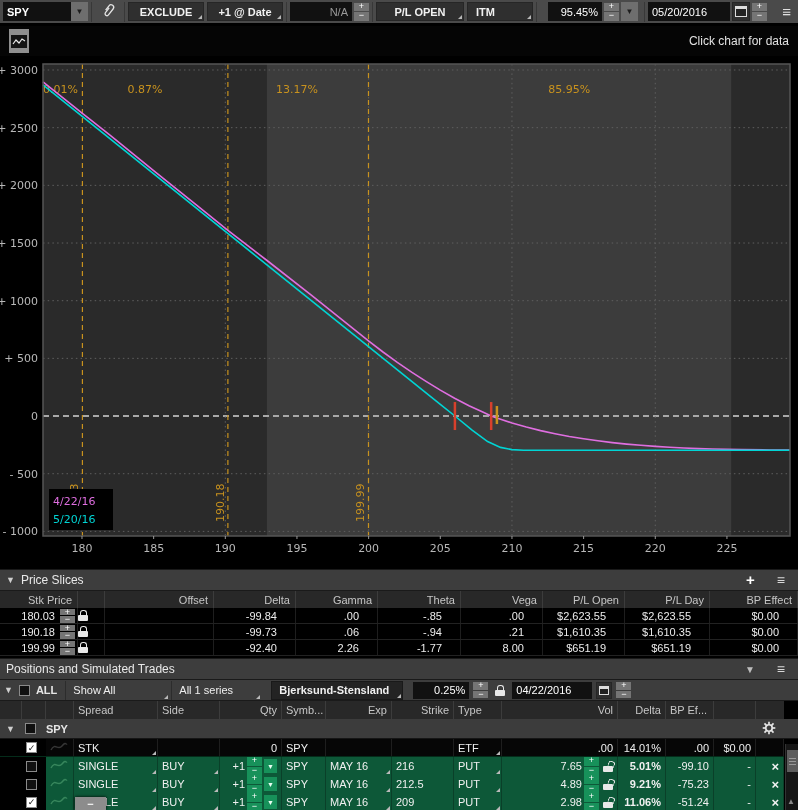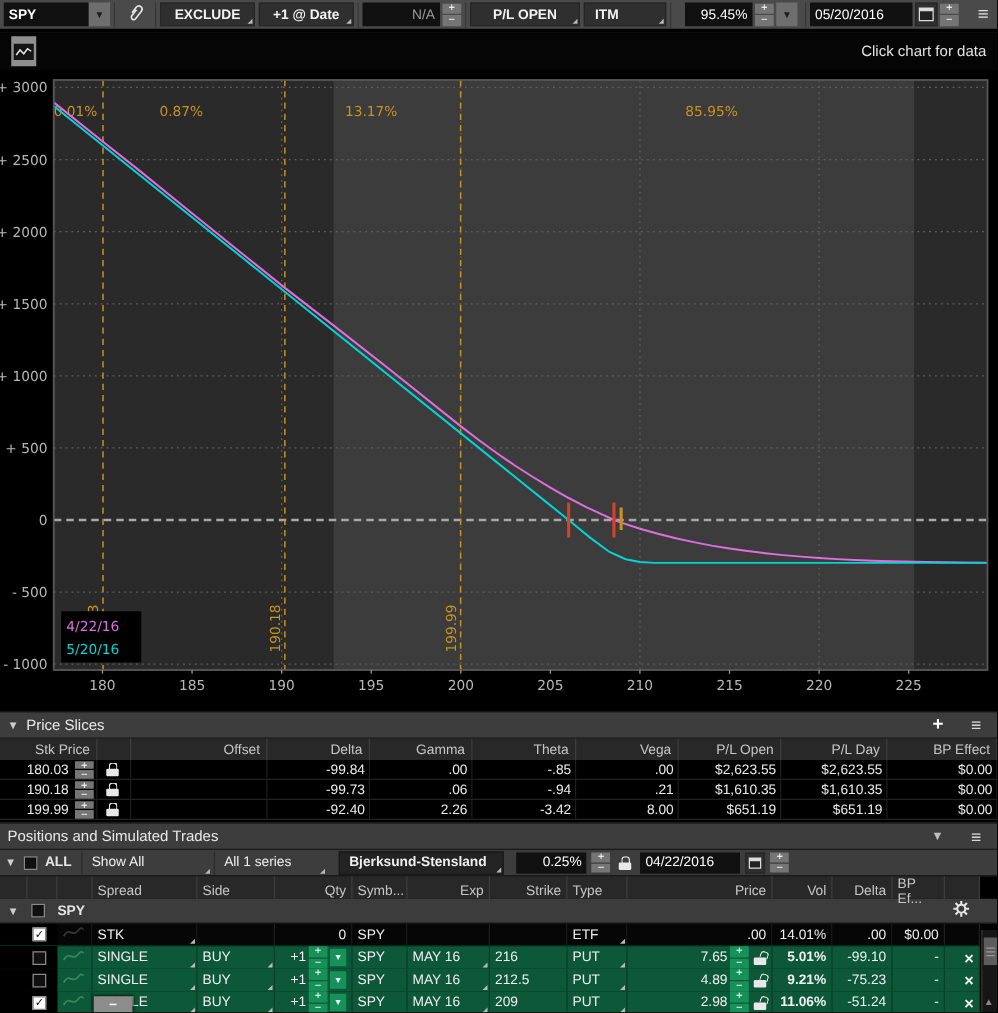--- a/index.html
+++ b/index.html
@@ -37,21 +37,21 @@
   .sec-head .chev{color:#cfcfcf;font-size:9px;margin-right:6px;}
   .sec-icons{margin-left:auto;display:flex;align-items:center;gap:22px;padding-right:8px;}
   .plus-ic{color:#fff;font-size:15px;font-weight:bold;line-height:14px;}
   .list-ic{color:#d8d8d8;font-size:14px;letter-spacing:-1px;}
   .filter-ic{color:#bdbdbd;font-size:10px;}
 
   .ps-grid{display:grid;grid-template-columns:78px 27px 109px 82px 82px 83px 82px 82px 85px 88px;}
   .ps-h{background:#282828;height:17px;}
   .ps-h>div{border-right:1px solid #3c3c3c;color:#c6c6c6;display:flex;align-items:center;justify-content:flex-end;padding-right:5px;}
   .ps-row{background:#000;height:16px;border-bottom:1px solid #222;}
-  .ps-row>div{border-right:1px solid #1e1e1e;display:flex;align-items:center;justify-content:flex-end;padding-right:3px;color:#ececec;}
+  .ps-row>div{border-right:1px solid #1e1e1e;display:flex;align-items:center;justify-content:flex-end;padding-right:18px;color:#ececec;}
   .ps-row .pcell{gap:3px;padding-right:2px;}
   .ps-row .stepper{height:14px;width:15px;}
 
   .filter-row{height:21px;background:#3d3d3d;display:flex;align-items:center;padding:0 4px;border-bottom:1px solid #1a1a1a;gap:2px;}
   .f-dd{height:19px;display:flex;align-items:center;padding:0 7px;position:relative;color:#efefef;border-left:1px solid #2c2c2c;}
   .cb{width:11px;height:11px;background:#101010;border:1px solid #8a8a8a;display:inline-flex;align-items:center;justify-content:center;}
   .cb.on{background:#fff;color:#111;font-size:9px;font-weight:bold;}
 
   .pos-grid{display:grid;grid-template-columns:22px 24px 28px 84px 62px 62px 44px 66px 62px 48px 116px 48px 48px 42px 28px;width:784px;}
   .pos-h{background:#282828;height:18px;}
@@ -268,21 +268,21 @@
             <span>+</span>
             <span>−</span>
           </span>
         </div>
         <div style="justify-content: center;">
           <span class="locki"></span>
         </div>
         <div></div>
         <div>-92.40</div>
         <div>2.26</div>
-        <div>-3.42</div>
+        <div>-1.77</div>
         <div>8.00</div>
         <div>$651.19</div>
         <div>$651.19</div>
         <div>$0.00</div>
       </div>
     </div>
 
   <div class="sec-head" style="margin-top:2px;">
     <span>Positions and Simulated Trades</span>
     <span class="sec-icons">
@@ -316,21 +316,20 @@
       <div></div>
       <div></div>
       <div></div>
       <div>Spread</div>
       <div>Side</div>
       <div class="r">Qty</div>
       <div>Symb...</div>
       <div class="r">Exp</div>
       <div class="r">Strike</div>
       <div>Type</div>
-      <div class="r">Price</div>
       <div class="r">Vol</div>
       <div class="r">Delta</div>
       <div>BP Ef...</div>
       <div></div>
     </div>
   <div class="grp-row">
     <span class="chev" style="color:#cfcfcf;font-size:9px;margin-left:6px;">▼</span>
     <span class="cb" style="margin-left:10px;"></span>
     <span style="margin-left:10px;font-weight:bold;">SPY</span>
     <span class="gear-wrap">

